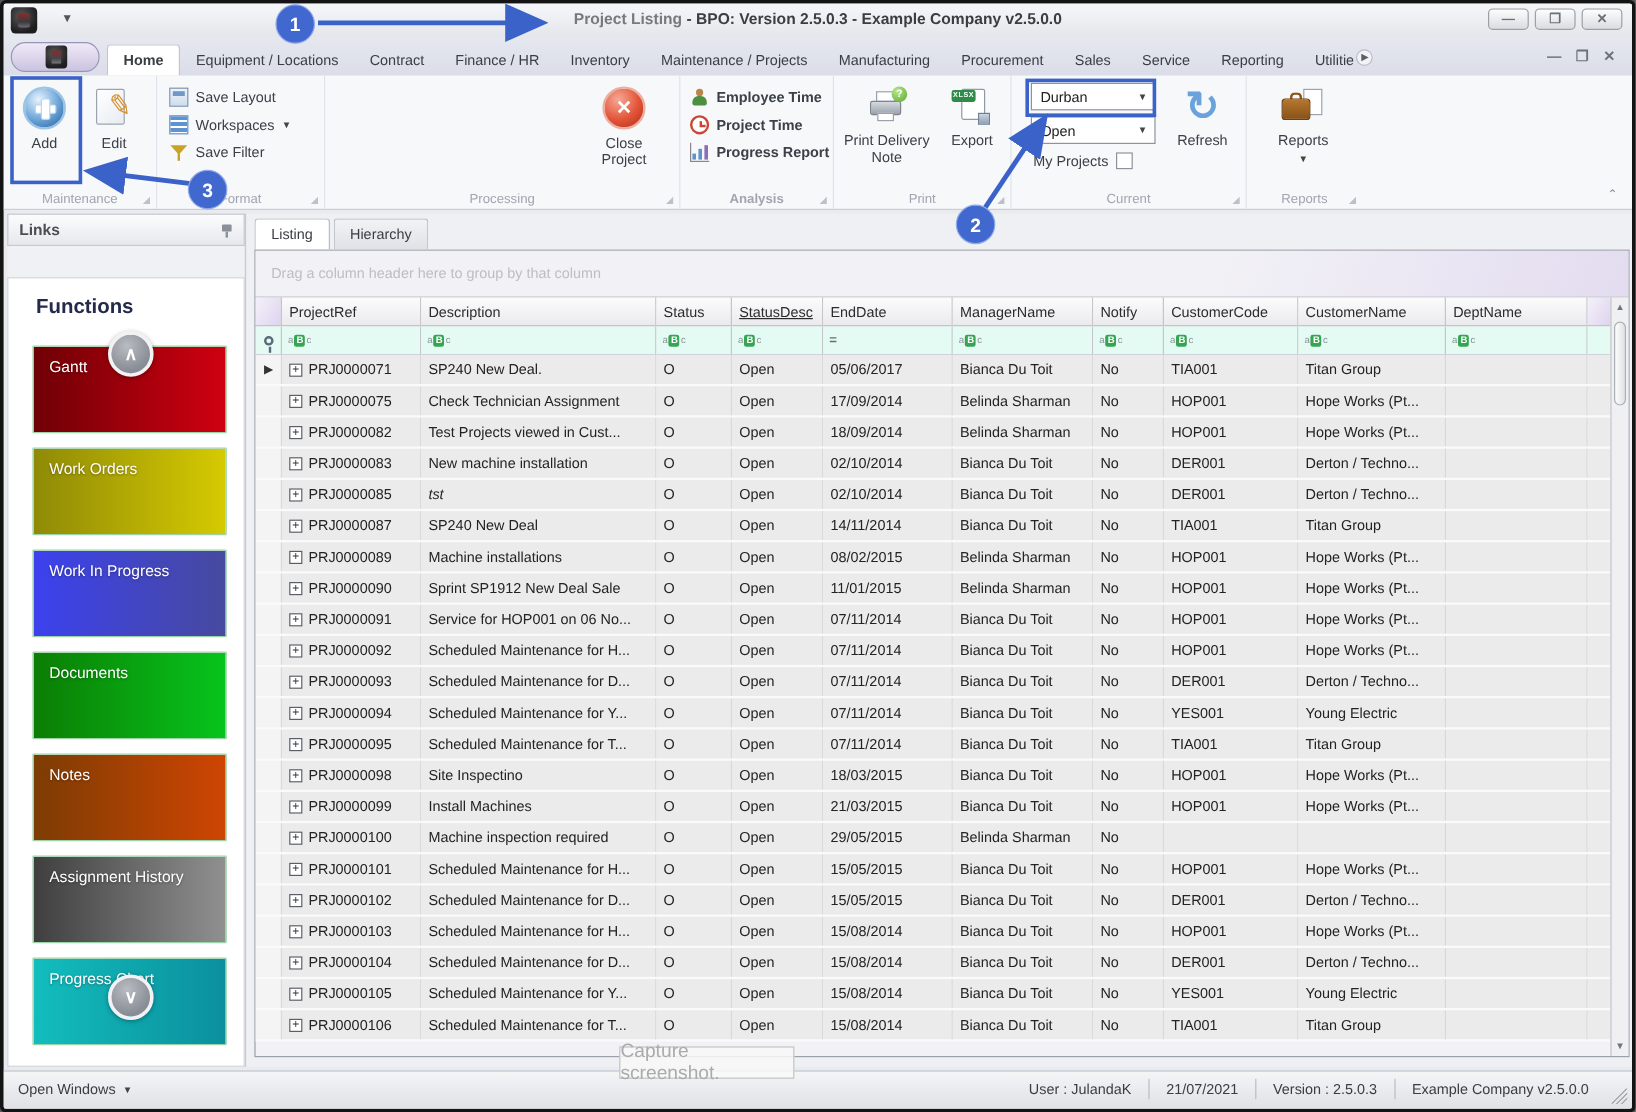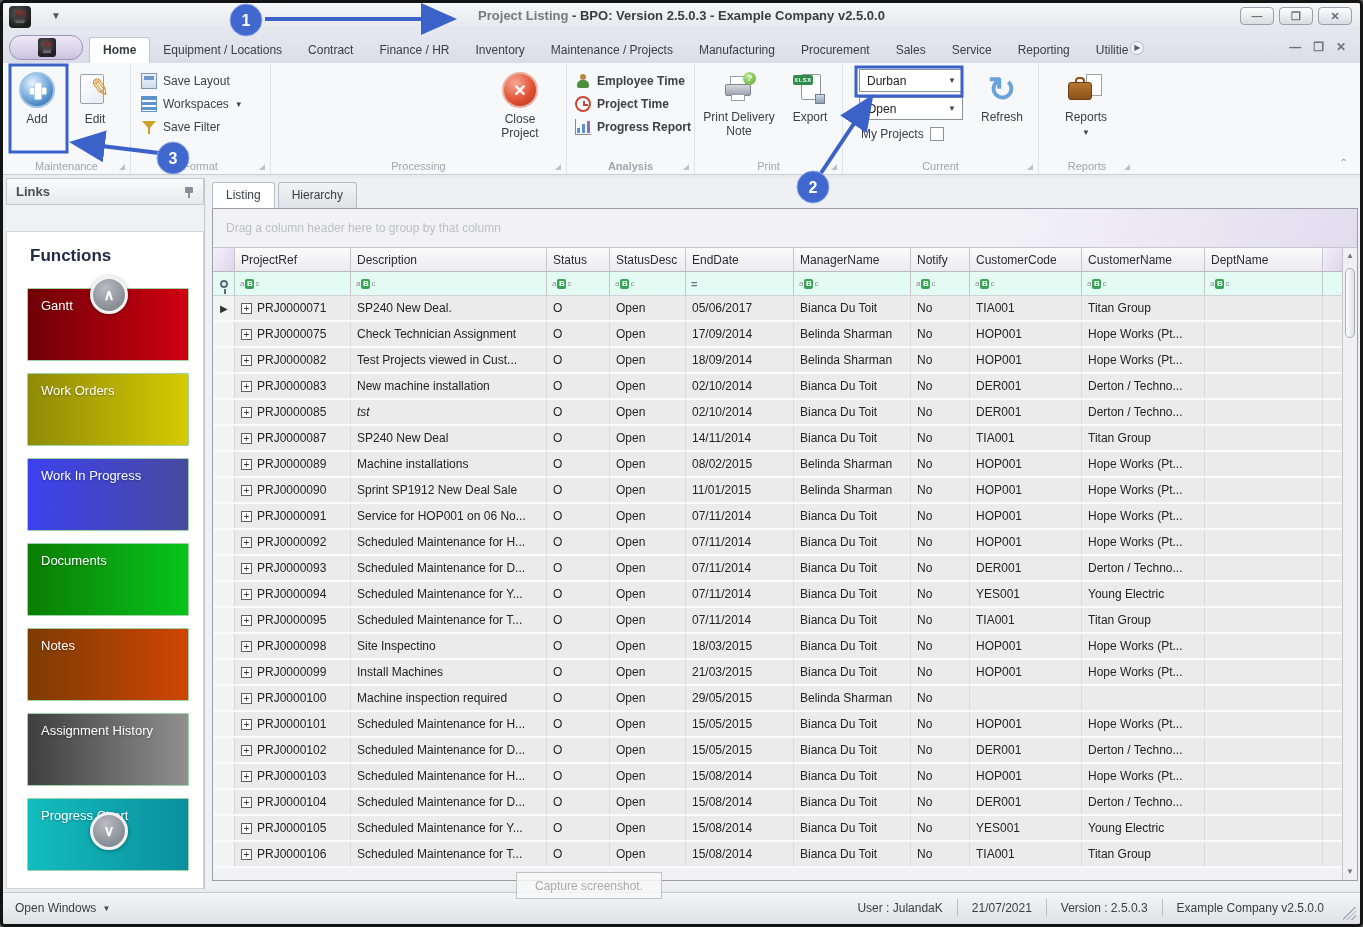--- a/index.html
+++ b/index.html
@@ -130,21 +130,21 @@
   .grow { display:flex; height:26px; border-bottom:2px solid #fafafa; }
   .gcell { background:#ebebeb; border-right:1px solid #d9d9d9; font-size:12px; color:#232323; display:flex; align-items:center; padding-left:6px; gap:5px; overflow:hidden; white-space:nowrap; }
   .gcell.ind { background:#f4f4f4; color:#333; font-size:10px; padding-left:7px; }
   .expand { flex:none; width:11px; height:11px; border:1px solid #5a5f66; background:#fff; color:#333; font-size:10px; line-height:9px; text-align:center; }
   #vscroll { position:absolute; right:0; top:39px; bottom:0; width:15px; background:#f0f0f2; border-left:1px solid #c6c6ca; }
   #vscroll .arr { position:absolute; left:0; right:0; height:16px; text-align:center; font-size:8px; color:#70757c; line-height:16px; }
   #vscroll .arr.dn { bottom:0; }
   #vscroll .thumb { position:absolute; left:2px; right:2px; top:20px; height:70px; background:linear-gradient(90deg,#fdfdfd,#dfe1e5); border:1px solid #aab0b8; border-radius:5px; }
 
   
-  #ghost { position:absolute; left:513px; top:869px; width:146px; height:27px; background:rgba(248,248,248,.85); border:1px solid #c2c2c2; color:#ababab; font-size:12px; display:flex; align-items:center; justify-content:center; z-index:6; }
+  #ghost { position:absolute; left:513px; top:869px; width:146px; height:27px; background:rgba(248,248,248,.85); border:1px solid #c2c2c2; color:#ababab; font-size:16px; display:flex; align-items:center; justify-content:center; z-index:6; }
 
   
   #statusbar { position:absolute; left:0; right:0; bottom:0; height:32px; background:linear-gradient(#f4f5f7,#dfe1e6); border-top:1px solid #c4c7cd; }
   #openwin { position:absolute; left:12px; top:8px; font-size:12px; color:#3a3d42; display:flex; gap:6px; align-items:center; }
   #status-right { position:absolute; right:36px; top:6px; display:flex; align-items:center; gap:14px; }
   .sseg { font-size:12px; color:#3a3d42; }
   .ssep { width:1px; height:17px; background:#b9bdc4; }
   #grip { position:absolute; right:4px; bottom:4px; width:13px; height:13px; background:
     linear-gradient(135deg, transparent 0 45%, #a9adb4 45% 52%, transparent 52% 62%, #a9adb4 62% 69%, transparent 69% 79%, #a9adb4 79% 86%, transparent 86%); }
 
@@ -368,21 +368,21 @@
       </div>
     <div id="gridbox">
       <div id="groupby">
           <span>Drag a column header here to group by that column</span>
         </div>
       <div id="ghead">
           <div class="hcell filler" style="width: 22px;"></div>
           <div class="hcell" style="width: 116px;">ProjectRef</div>
           <div class="hcell" style="width: 196px;">Description</div>
           <div class="hcell" style="width: 63px;">Status</div>
-          <div class="hcell" style="width: 76px;">StatusDesc</div>
+          <div class="hcell" style="width: 76px; text-decoration: underline;">StatusDesc</div>
           <div class="hcell" style="width: 108px;">EndDate</div>
           <div class="hcell" style="width: 117px;">ManagerName</div>
           <div class="hcell" style="width: 59px;">Notify</div>
           <div class="hcell" style="width: 112px;">CustomerCode</div>
           <div class="hcell" style="width: 123px;">CustomerName</div>
           <div class="hcell" style="width: 118px;">DeptName</div>
           <div class="hcell filler" style="width: 20px;"></div>
         </div>
       <div id="gfilter">
           <div class="fcell" style="width: 22px;">

